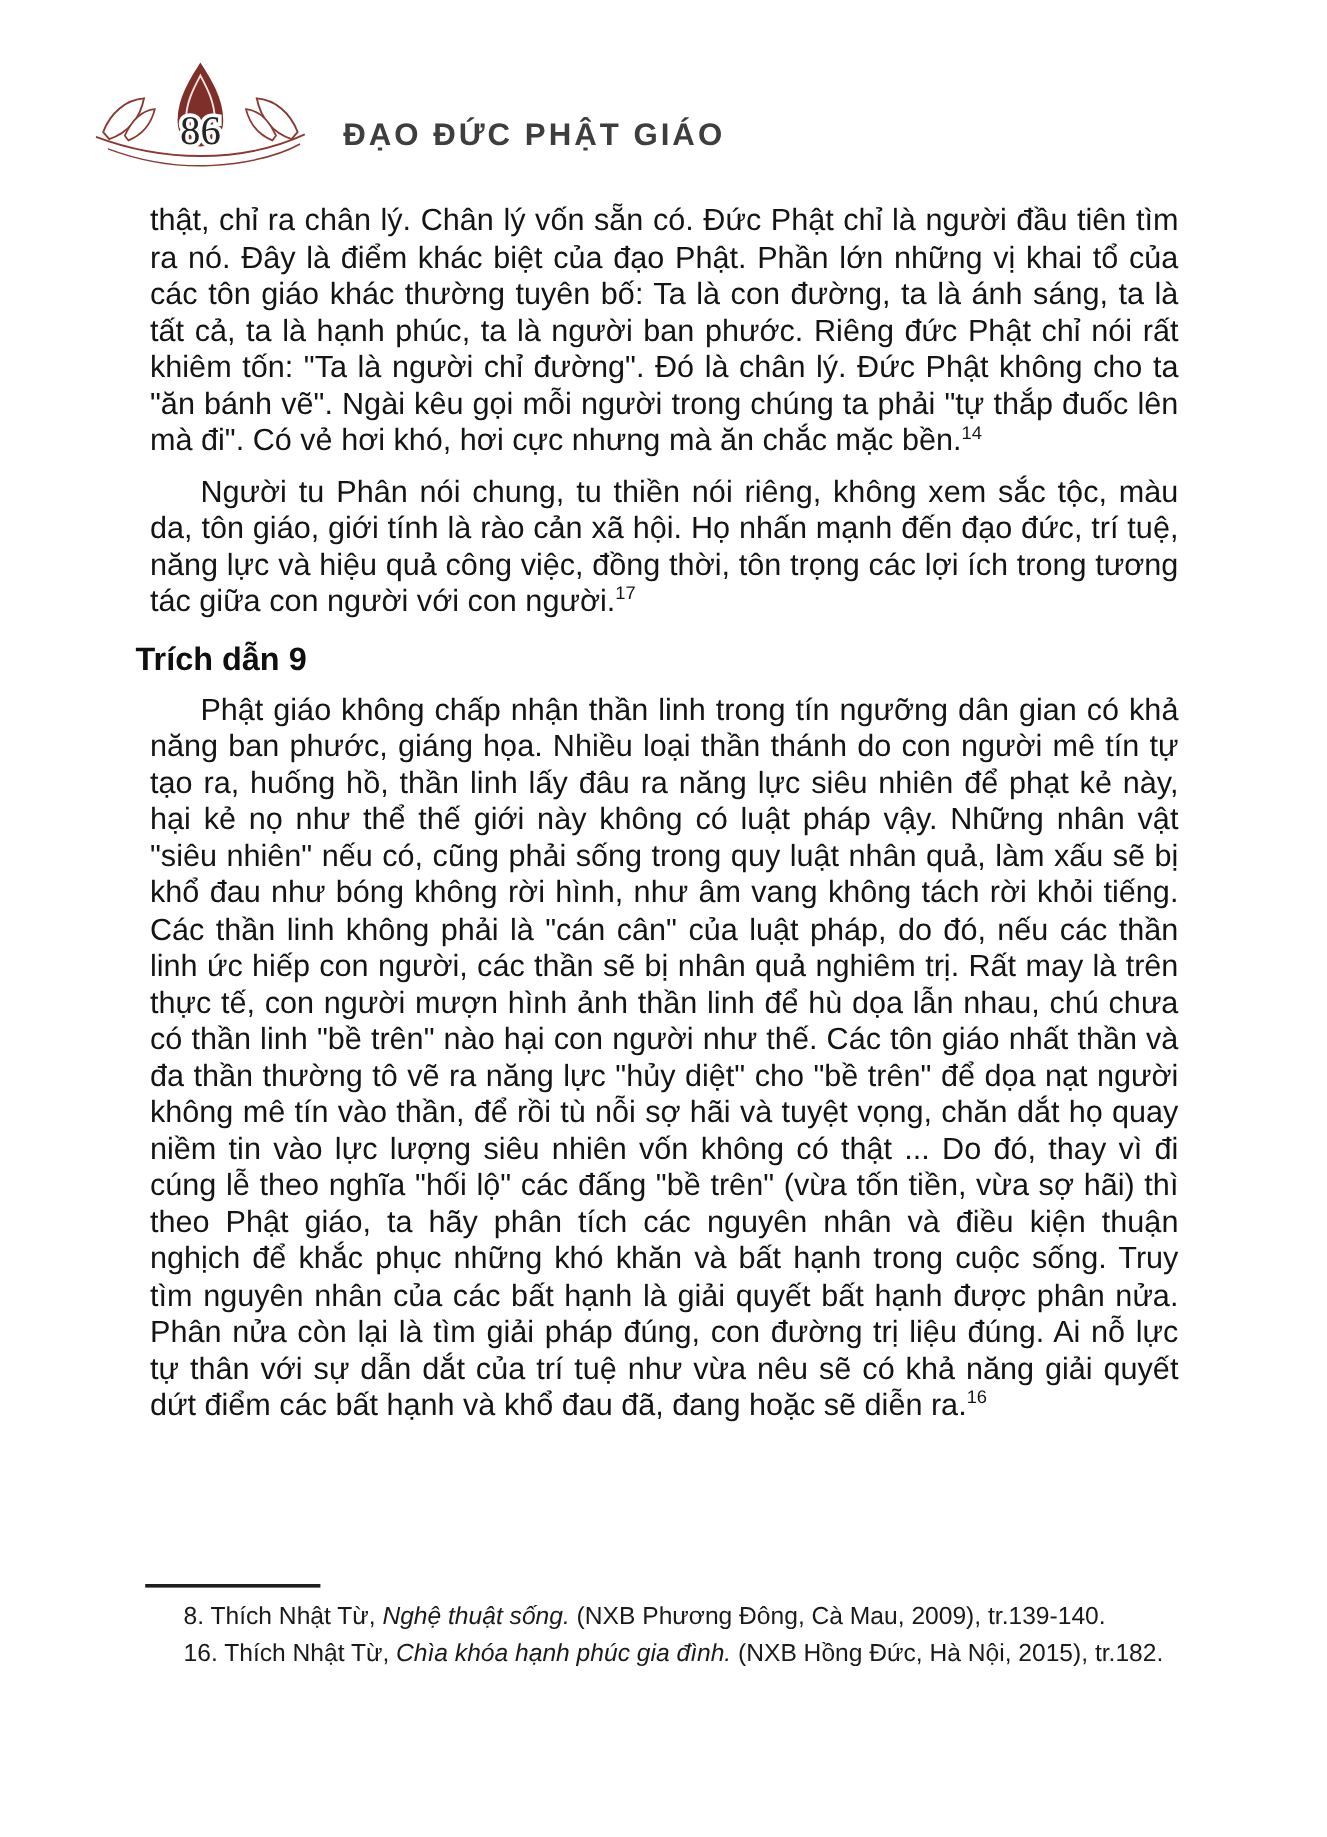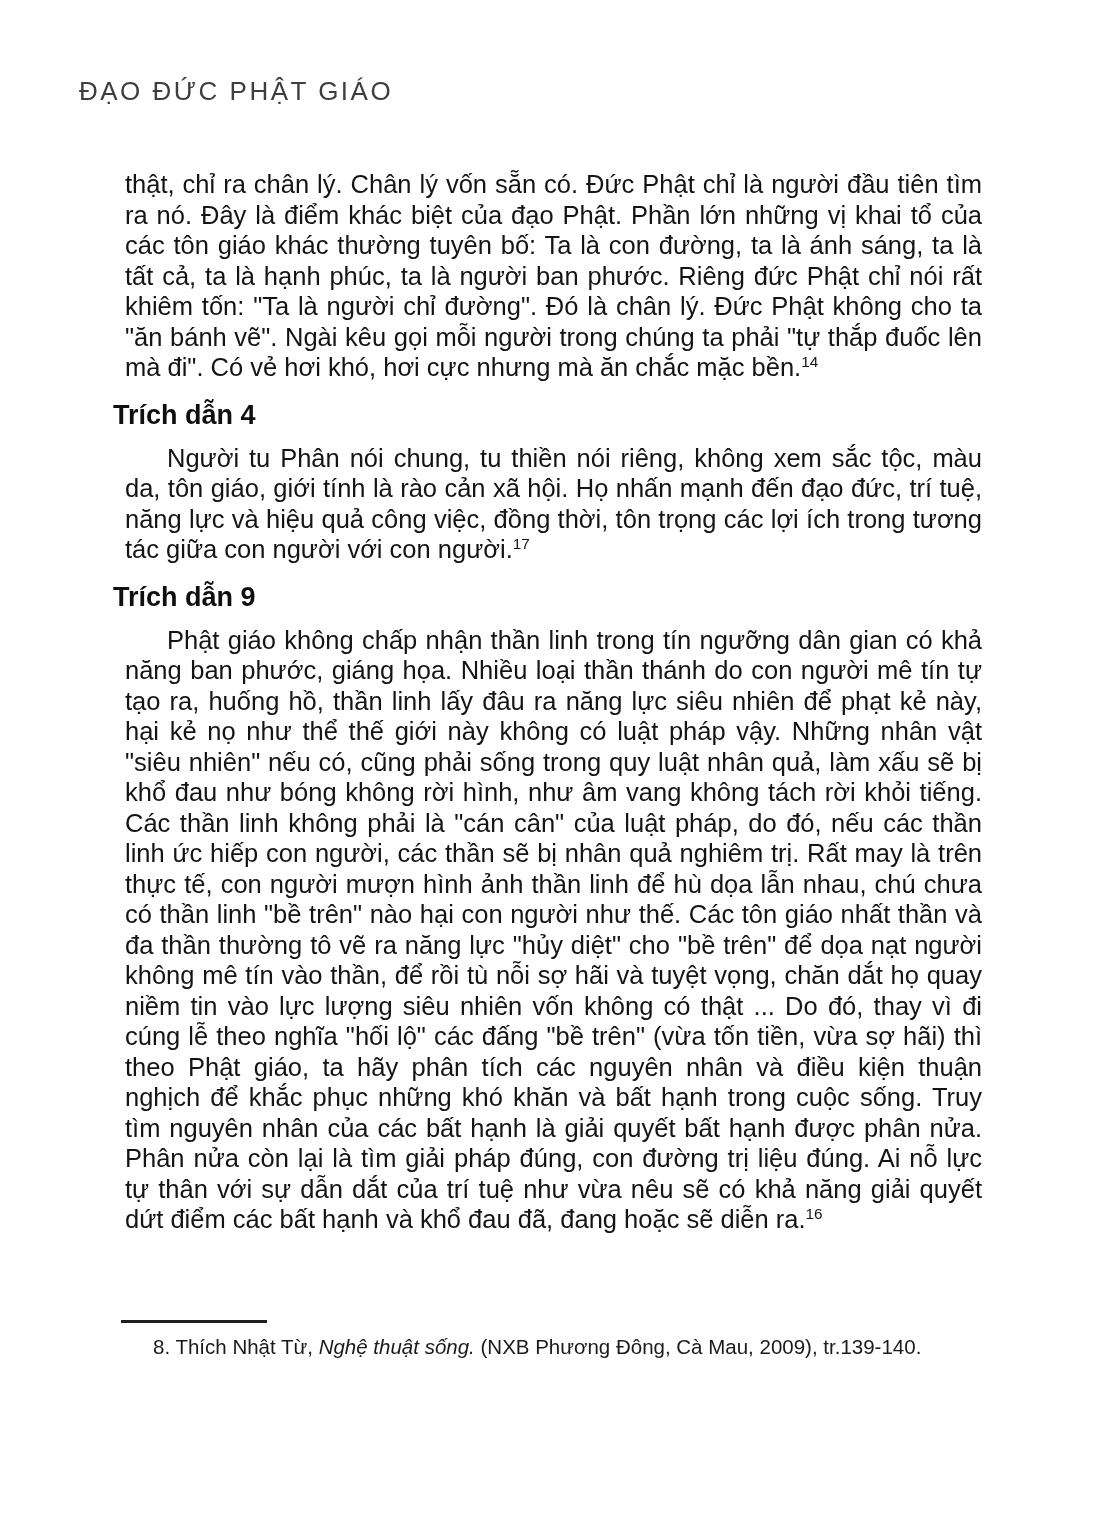--- a/index.html
+++ b/index.html
@@ -13,23 +13,23 @@
   }
   .page-header{
     position:absolute;top:50px;left:78px;
     display:flex;align-items:center;
   }
   .lotus-wrap{position:relative;width:178px;height:98px;flex:0 0 auto;}
   .page-header-title{
     font-size:26px;
     letter-spacing:2.5px;
     color:#3e3e3e;
-    margin-left:1px;
+    margin-left:30px;
     margin-top:26px;
-    font-weight:400;
+    font-weight:700;
   }
   .content{
     position:absolute;
     left:113px;top:157px;width:881px;
   }
   p.body-para{
     margin:12px;
     font-size:25.5px;
     line-height:30.5px;
     text-align:justify;
@@ -66,30 +66,47 @@
     text-align:justify;
     text-indent:40px;
     color:#1a1a1a;
   }
   p.footnote i{}
 </style>
 </head>
 <body>
 
 <header class="page-header">
+  <div class="lotus-wrap">
+    <svg viewBox="0 0 178 98" width="178" height="98" aria-hidden="true">
+
+      <path d="M8,60 C14,44 27,33 42,32 C39,47 30,60 13,66 Z" fill="#ffffff" stroke="#8a3a32" stroke-width="1.6"></path>
+      <path d="M26,63 C32,50 41,42 51,41 C48,53 41,62 29,67 Z" fill="#ffffff" stroke="#8a3a32" stroke-width="1.4"></path>
+
+      <path d="M170,60 C164,44 151,33 136,32 C139,47 148,60 165,66 Z" fill="#ffffff" stroke="#8a3a32" stroke-width="1.6"></path>
+      <path d="M152,63 C146,50 137,42 127,41 C130,53 137,62 149,67 Z" fill="#ffffff" stroke="#8a3a32" stroke-width="1.4"></path>
+
+      <path d="M89,2 C80,16 70,32 70,50 C70,64 78,72 89,72 C100,72 108,64 108,50 C108,32 98,16 89,2 Z" fill="#7e2f2a"></path>
+      <path d="M89,13 C83,24 77,36 77,50 C77,60 82,65 89,65 C96,65 101,60 101,50 C101,36 95,24 89,13 Z" fill="none" stroke="#f3e2de" stroke-width="1.6"></path>
+
+      <path d="M2,64 C34,76 62,80 89,80 C120,80 150,74 176,62" fill="none" stroke="#8a3a32" stroke-width="1.6"></path>
+      <path d="M12,74 C44,86 72,89 97,88 C130,86 154,80 172,70" fill="none" stroke="#8a3a32" stroke-width="1.2"></path>
+
+      <text x="89" y="70" text-anchor="middle" font-family="Liberation Serif, serif" font-size="34" fill="#242424" stroke="#ffffff" stroke-width="6" paint-order="stroke">86</text>
+    </svg>
+  </div>
   <div class="page-header-title">ĐẠO ĐỨC PHẬT GIÁO</div>
 </header>
 
 <main class="content">
 
   <p class="body-para noindent">
     <span>thật, chỉ ra chân lý. Chân lý vốn sẵn có. Đức Phật chỉ là người đầu tiên tìm ra nó. Đây là điểm khác biệt của đạo Phật. Phần lớn những vị khai tổ của các tôn giáo khác thường tuyên bố: Ta là con đường, ta là ánh sáng, ta là tất cả, ta là hạnh phúc, ta là người ban phước. Riêng đức Phật chỉ nói rất khiêm tốn: "Ta là người chỉ đường". Đó là chân lý. Đức Phật không cho ta "ăn bánh vẽ". Ngài kêu gọi mỗi người trong chúng ta phải "tự thắp đuốc lên mà đi". Có vẻ hơi khó, hơi cực nhưng mà ăn chắc mặc bền.</span><sup class="fn-ref">14</sup>
   </p>
 
-  <h2 class="section-heading">Trích dẫn 4</h2>
 
   <p class="body-para">
     <span>Người tu Phân nói chung, tu thiền nói riêng, không xem sắc tộc, màu da, tôn giáo, giới tính là rào cản xã hội. Họ nhấn mạnh đến đạo đức, trí tuệ, năng lực và hiệu quả công việc, đồng thời, tôn trọng các lợi ích trong tương tác giữa con người với con người.</span><sup class="fn-ref">17</sup>
   </p>
 
   <h2 class="section-heading">Trích dẫn 9</h2>
 
   <p class="body-para">
     <span>Phật giáo không chấp nhận thần linh trong tín ngưỡng dân gian có khả năng ban phước, giáng họa. Nhiều loại thần thánh do con người mê tín tự tạo ra, huống hồ, thần linh lấy đâu ra năng lực siêu nhiên để phạt kẻ này, hại kẻ nọ như thể thế giới này không có luật pháp vậy. Những nhân vật "siêu nhiên" nếu có, cũng phải sống trong quy luật nhân quả, làm xấu sẽ bị khổ đau như bóng không rời hình, như âm vang không tách rời khỏi tiếng. Các thần linh không phải là "cán cân" của luật pháp, do đó, nếu các thần linh ức hiếp con người, các thần sẽ bị nhân quả nghiêm trị. Rất may là trên thực tế, con người mượn hình ảnh thần linh để hù dọa lẫn nhau, chú chưa có thần linh "bề trên" nào hại con người như thế. Các tôn giáo nhất thần và đa thần thường tô vẽ ra năng lực "hủy diệt" cho "bề trên" để dọa nạt người không mê tín vào thần, để rồi tù nỗi sợ hãi và tuyệt vọng, chăn dắt họ quay niềm tin vào lực lượng siêu nhiên vốn không có thật ... Do đó, thay vì đi cúng lễ theo nghĩa "hối lộ" các đấng "bề trên" (vừa tốn tiền, vừa sợ hãi) thì theo Phật giáo, ta hãy phân tích các nguyên nhân và điều kiện thuận nghịch để khắc phục những khó khăn và bất hạnh trong cuộc sống. Truy tìm nguyên nhân của các bất hạnh là giải quyết bất hạnh được phân nửa. Phân nửa còn lại là tìm giải pháp đúng, con đường trị liệu đúng. Ai nỗ lực tự thân với sự dẫn dắt của trí tuệ như vừa nêu sẽ có khả năng giải quyết dứt điểm các bất hạnh và khổ đau đã, đang hoặc sẽ diễn ra.</span><sup class="fn-ref">16</sup>
   </p>
@@ -97,13 +114,16 @@
 </main>
 
 <footer class="footnotes">
   <hr class="fn-separator">
 
   <p class="footnote">
     <span>8. Thích Nhật Từ, </span><i>Nghệ thuật sống.</i><span> (NXB Phương Đông, Cà Mau, 2009), tr.139-140.</span>
   </p>
 
 
+  <p class="footnote">
+    <span>16. Thích Nhật Từ, </span><i>Chìa khóa hạnh phúc gia đình.</i><span> (NXB Hồng Đức, Hà Nội, 2015), tr.182.</span>
+  </p>
 </footer>
 
 </body></html>

